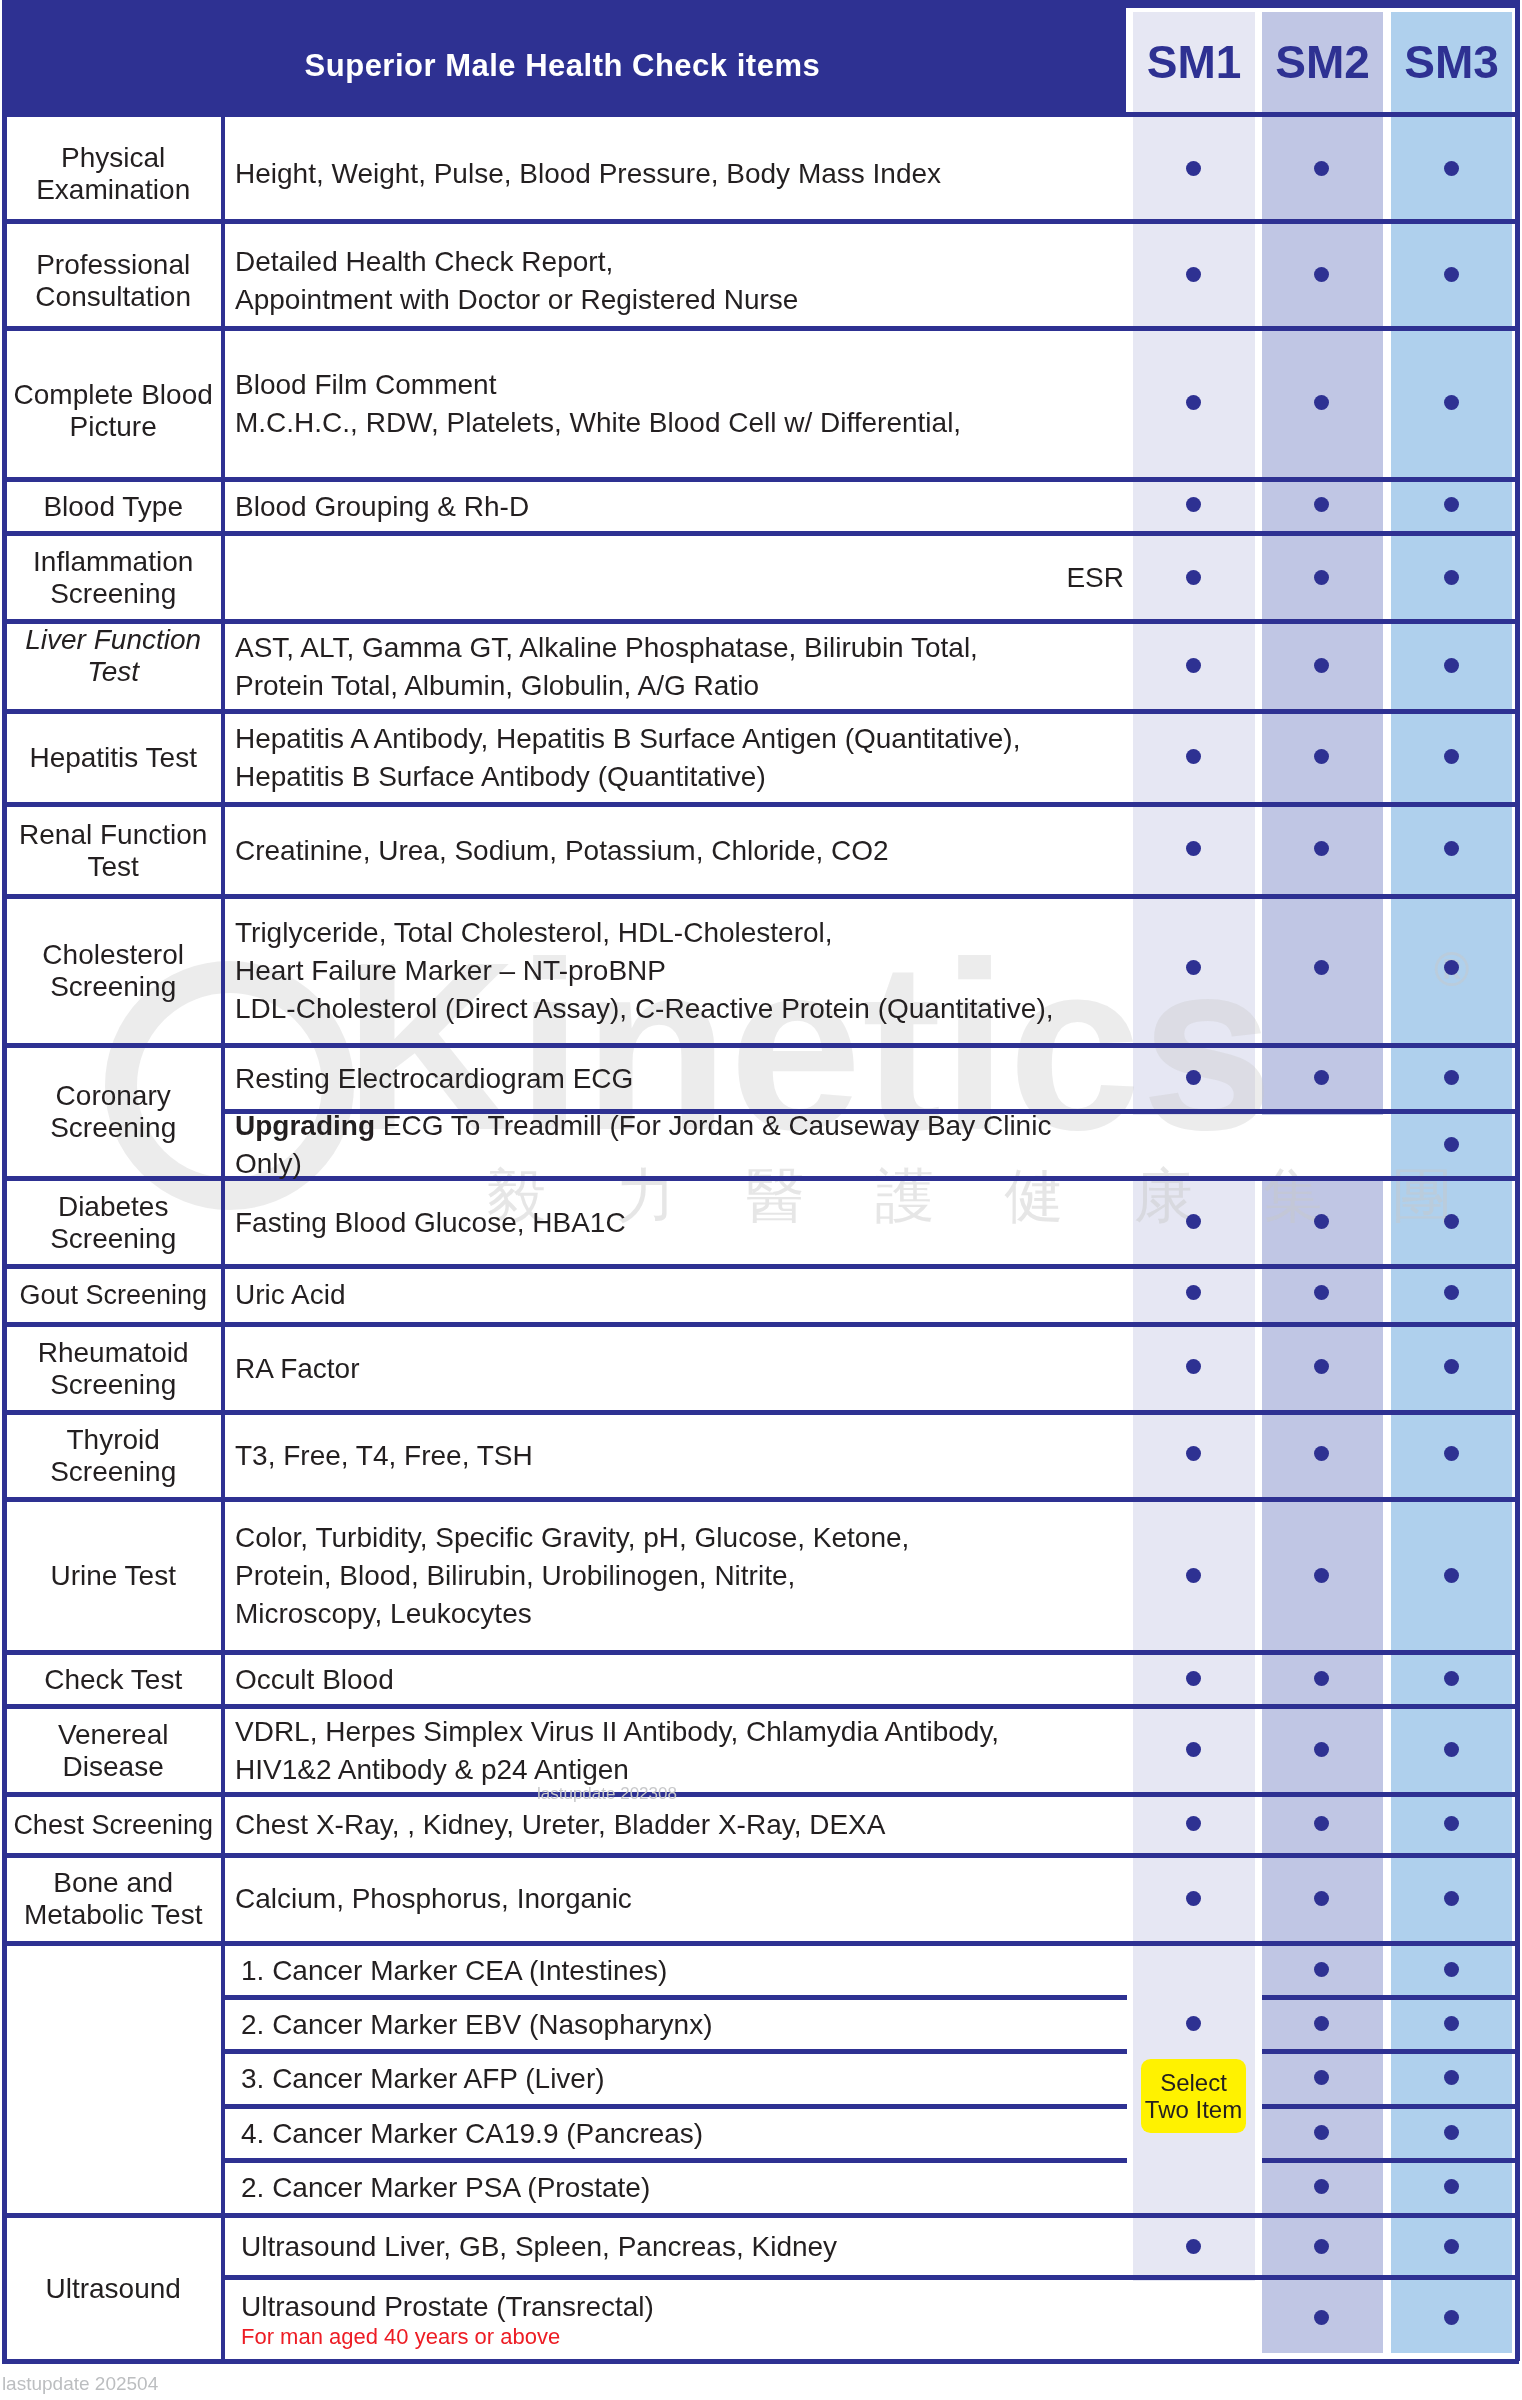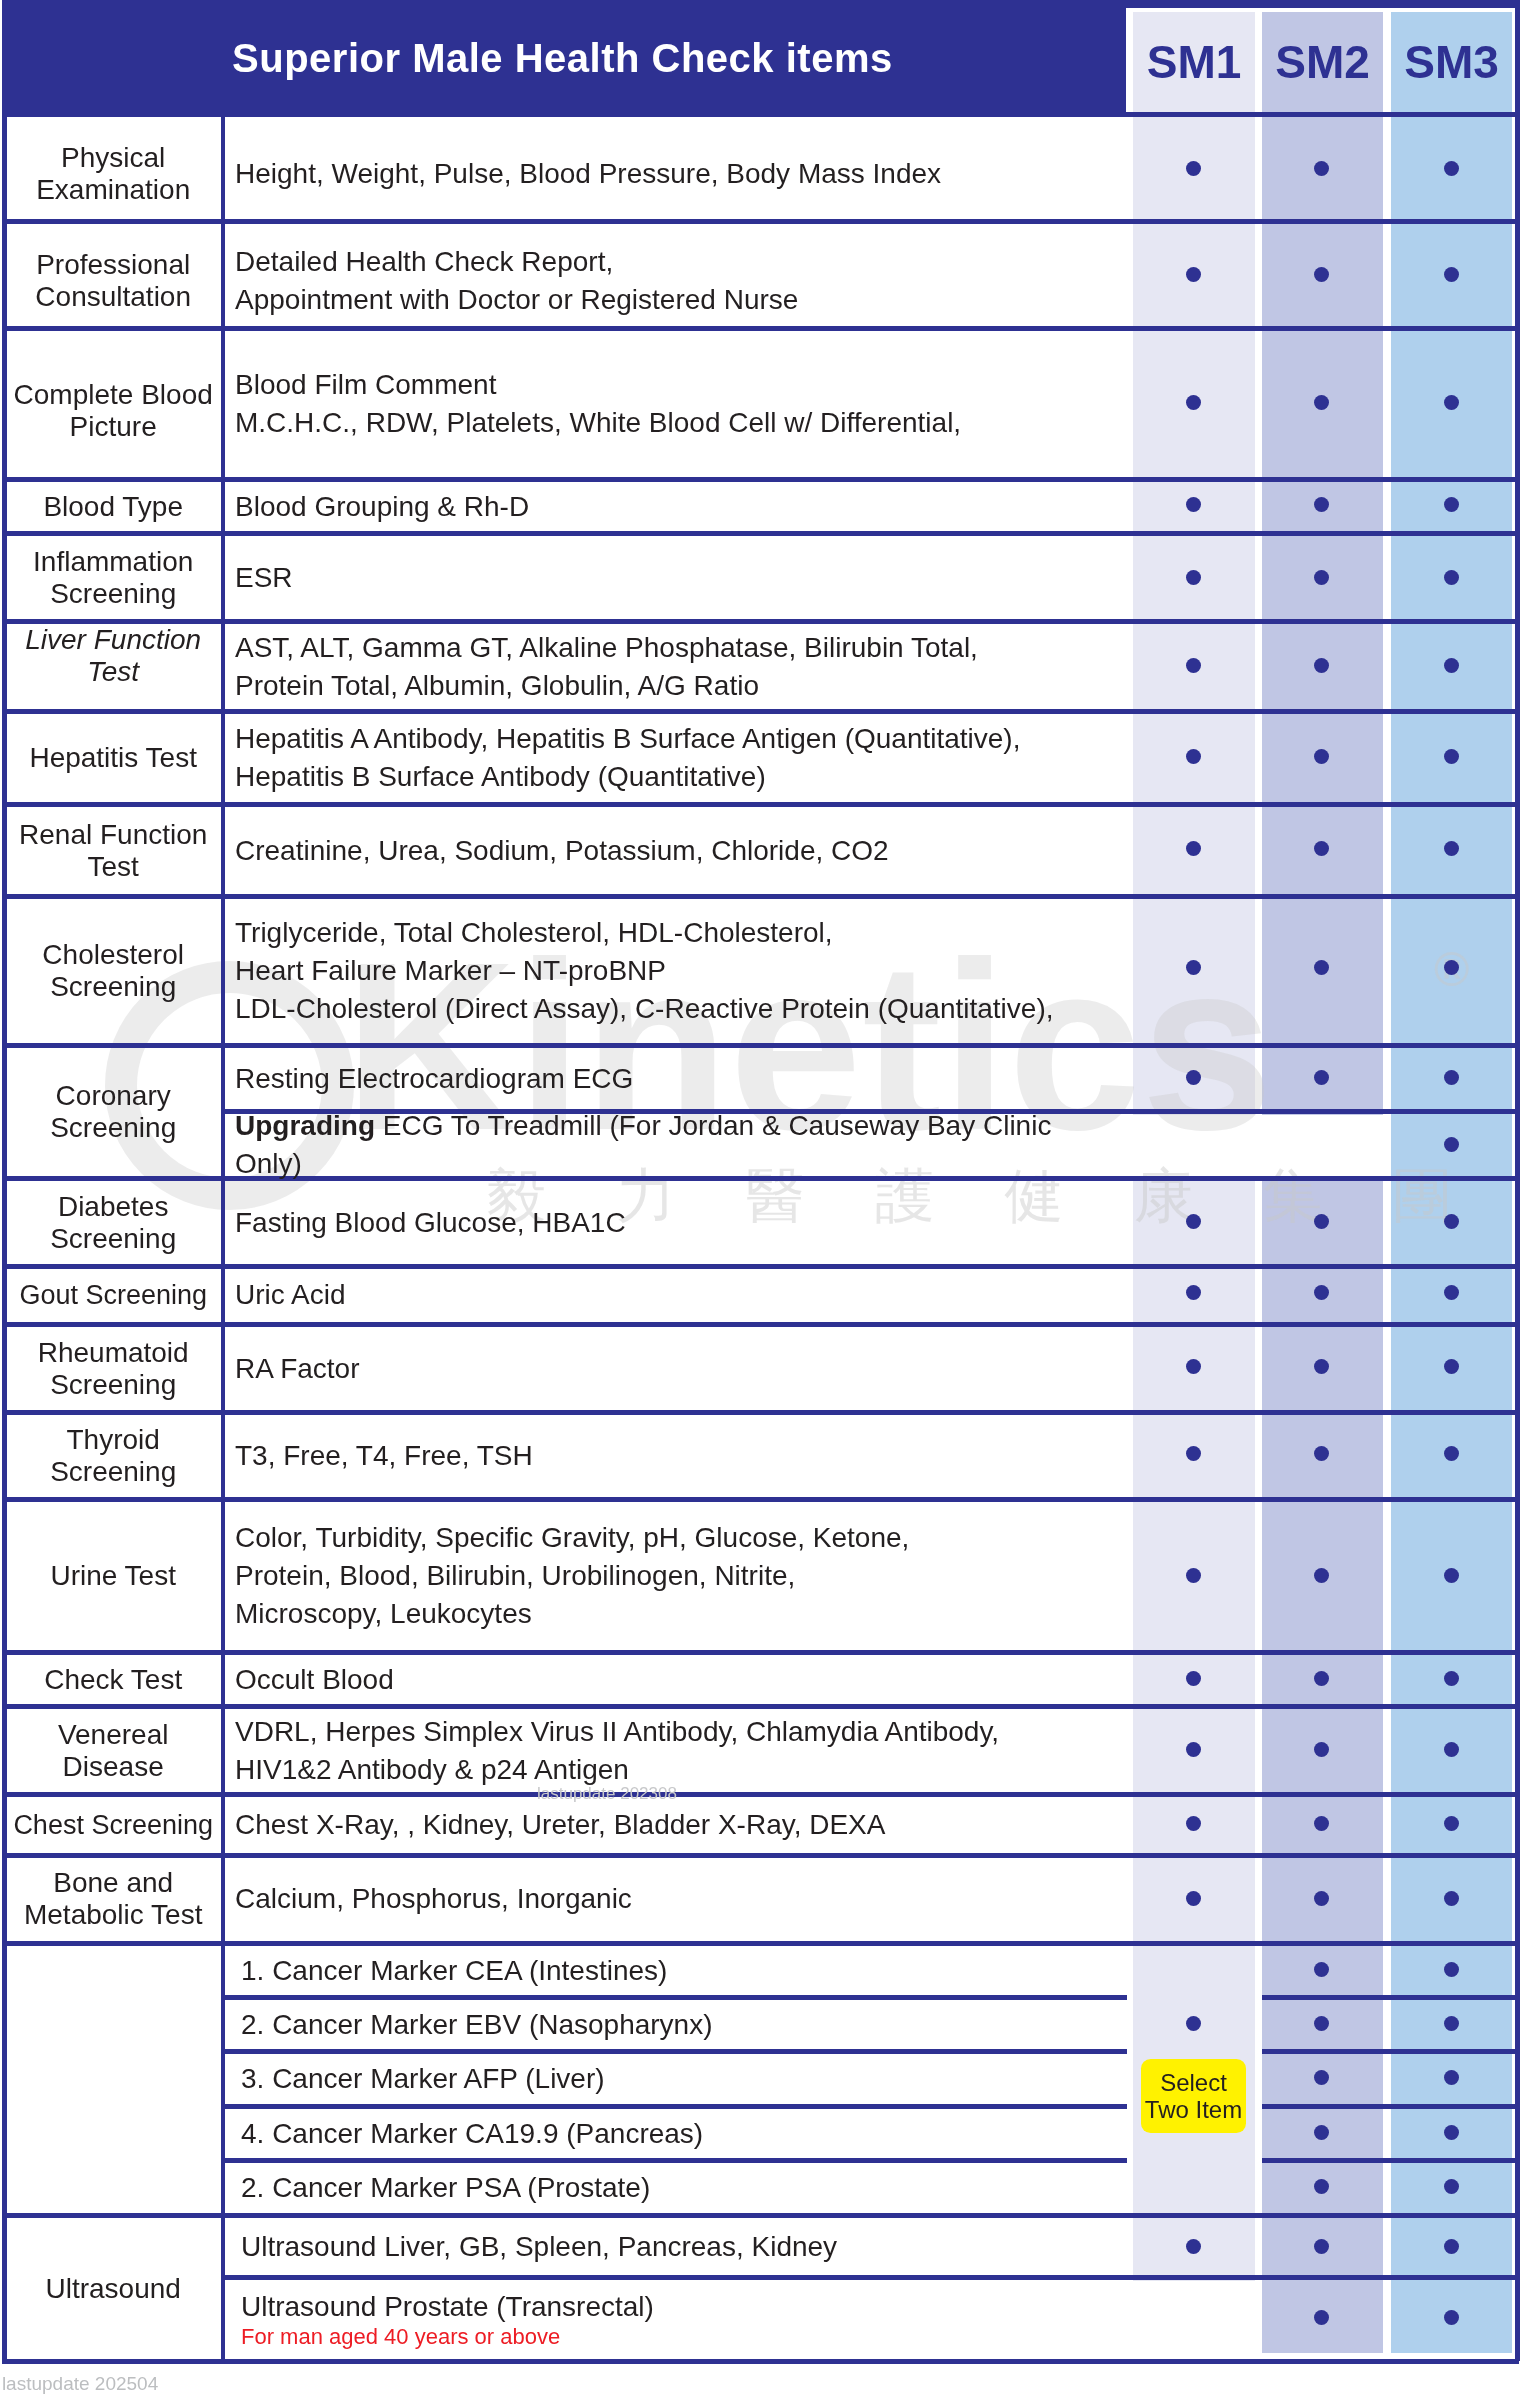--- a/index.html
+++ b/index.html
@@ -1,21 +1,21 @@
 <!DOCTYPE html>
 <html><head>
 <meta charset="utf-8">
 <style>
   html, body { margin:0; padding:0; background:#ffffff; }
   body { width:1523px; height:2400px; position:relative; overflow:hidden;
          font-family:"Liberation Sans", "DejaVu Sans", sans-serif; color:#231f20; }
   .abs { position:absolute; }
   .hdr-bg { left:1.9px; top:0; width:1121px; height:116px; background:#2e3192; }
-  .title { left:1.9px; top:0; width:1121px; height:116px; display:flex; align-items:center; justify-content:center;
-           color:#ffffff; font-weight:bold; font-size:40px; letter-spacing:0.5px; }
+  .title { left:1.9px; top:8px; width:1121px; height:116px; display:flex; align-items:center; justify-content:center;
+           color:#ffffff; font-weight:bold; font-size:31px; letter-spacing:0.5px; }
   .sm-head { top:12.4px; height:99px; display:flex; align-items:center; justify-content:center;
              color:#2e3192; font-weight:bold; font-size:46px; }
   .hline { left:1.9px; width:1517px; height:4.8px; background:#2e3192; }
   .vline { left:221px; width:3.8px; background:#2e3192; }
   .label { left:5.7px; width:215px; display:flex; align-items:center; justify-content:center; text-align:center;
            font-size:28px; line-height:32px; }
   .desc { left:235px; width:889px; display:flex; flex-direction:column; justify-content:center;
           font-size:28px; line-height:38px; }
   .dot { width:15.3px; height:15.3px; border-radius:50%; background:#2e3192; }
   .wm { color:#e6e6e6; font-weight:bold; pointer-events:none; }
@@ -105,21 +105,21 @@
     <span>Blood Film Comment</span>
     <span>M.C.H.C., RDW, Platelets, White Blood Cell w/ Differential,</span>
   </div>
 
 <div class="abs label" style="top:482px;height:50px;">Blood Type</div>
 <div class="abs desc" style="top:482px;height:50px;">
     <span>Blood Grouping &amp; Rh-D</span>
   </div>
 
 <div class="abs label" style="top:536px;height:83px;">Inflammation Screening</div>
-<div class="abs desc" style="top:536px;height:83px;">
+<div class="abs desc" style="top:536px;height:83px;align-items:flex-end;">
     <span>ESR</span>
   </div>
 
 <div class="abs label" style="top:624px;height:63px;font-style:italic;">Liver Function Test</div>
 <div class="abs desc" style="top:624px;height:85px;">
     <span>AST,  ALT, Gamma GT, Alkaline Phosphatase, Bilirubin Total,</span>
     <span>Protein Total, Albumin, Globulin, A/G Ratio</span>
   </div>
 
 <div class="abs label" style="top:714px;height:88px;">Hepatitis Test</div>

